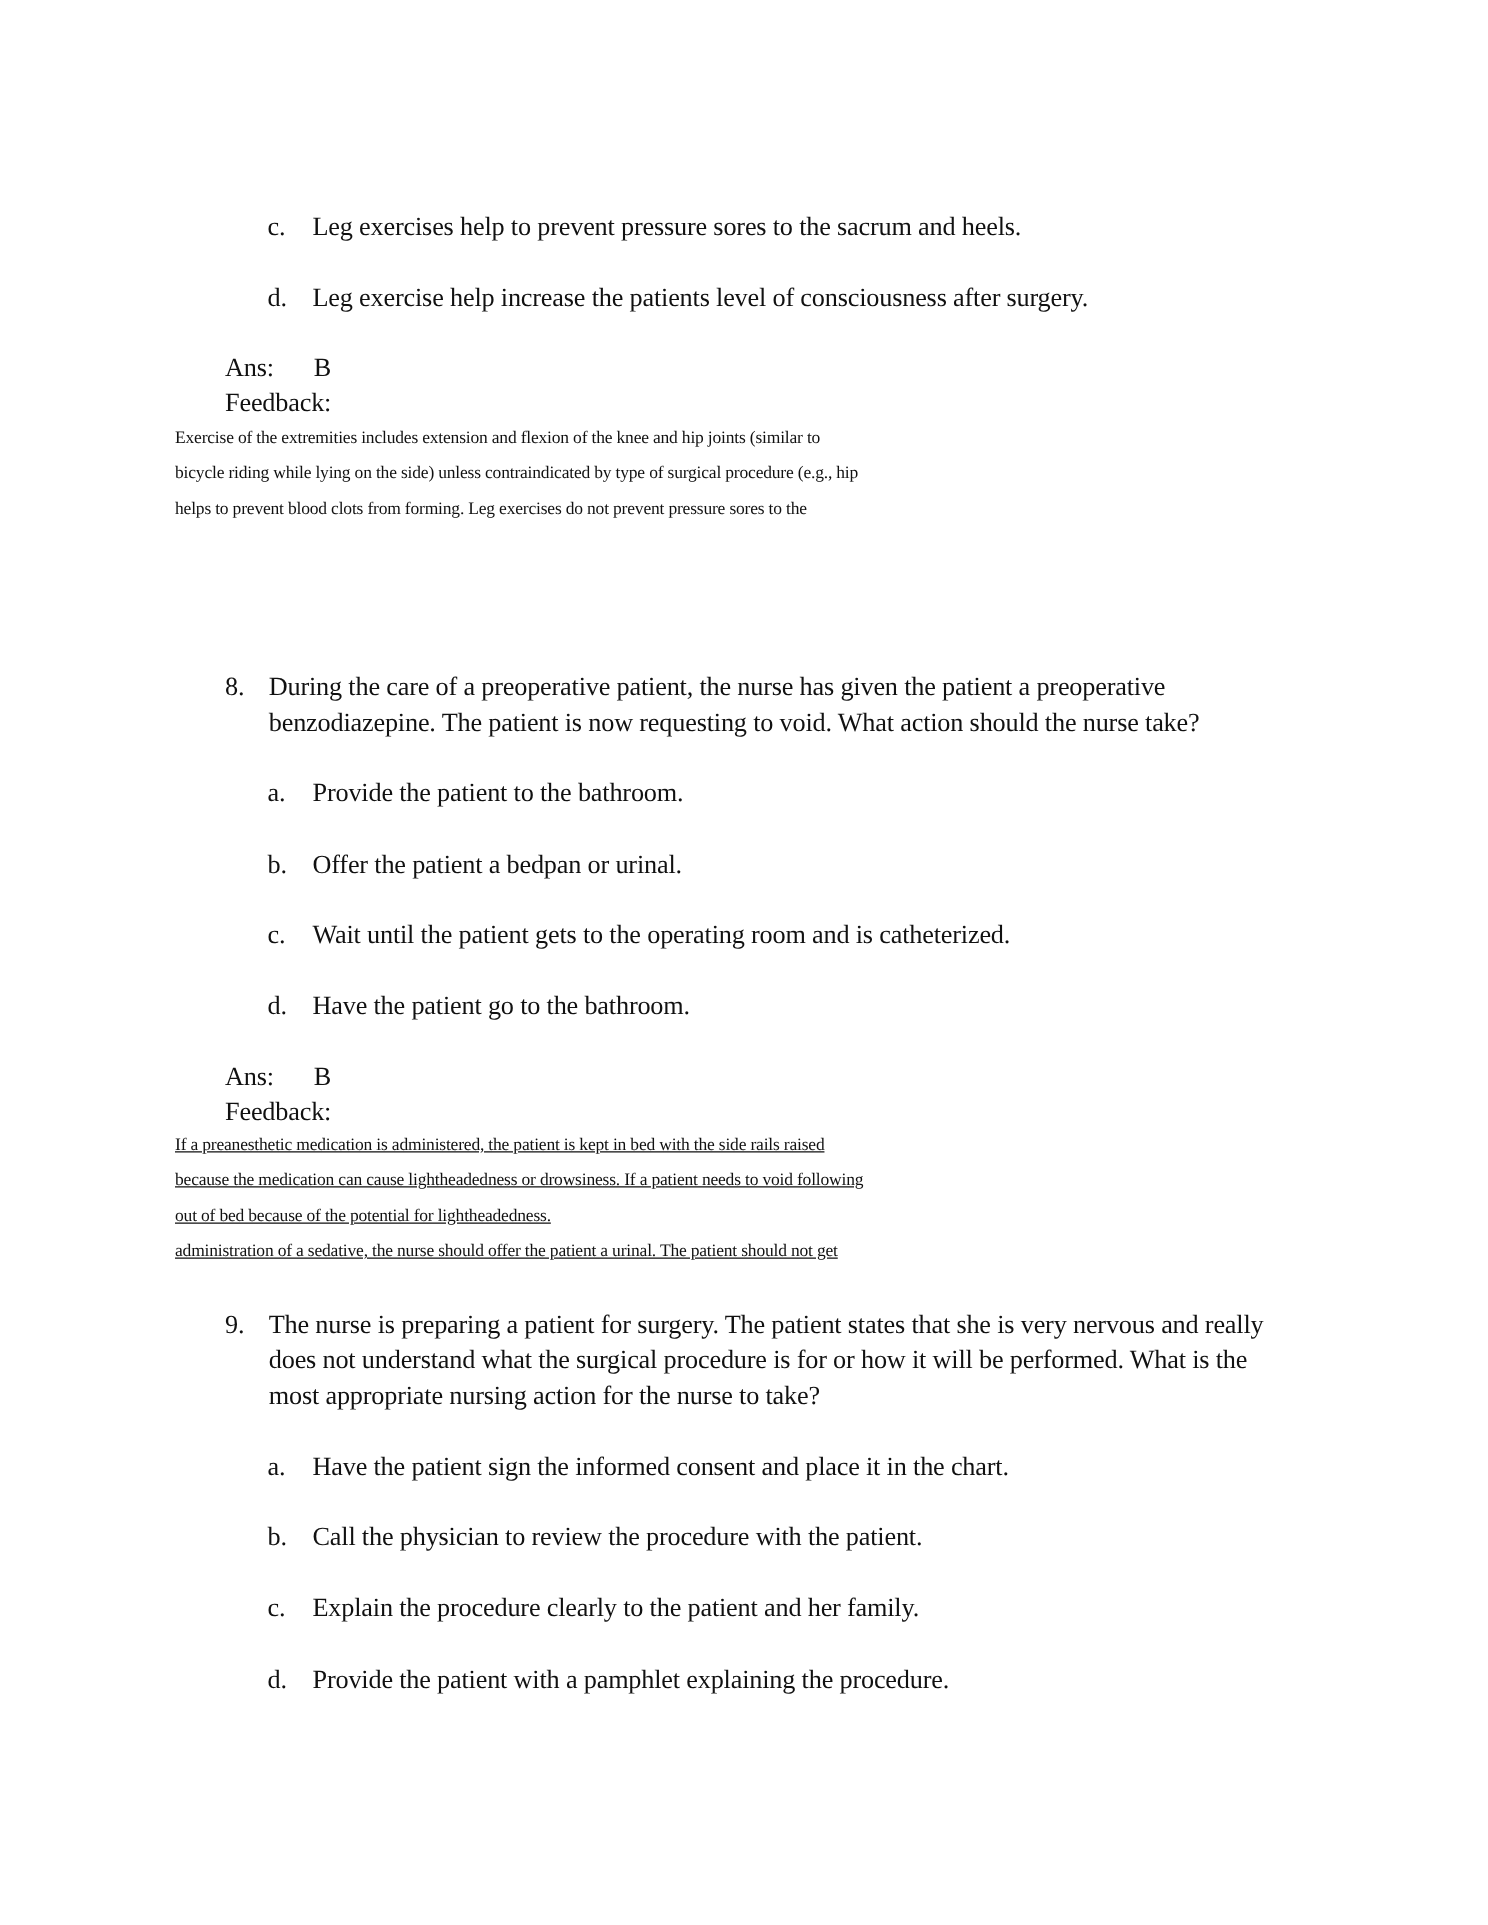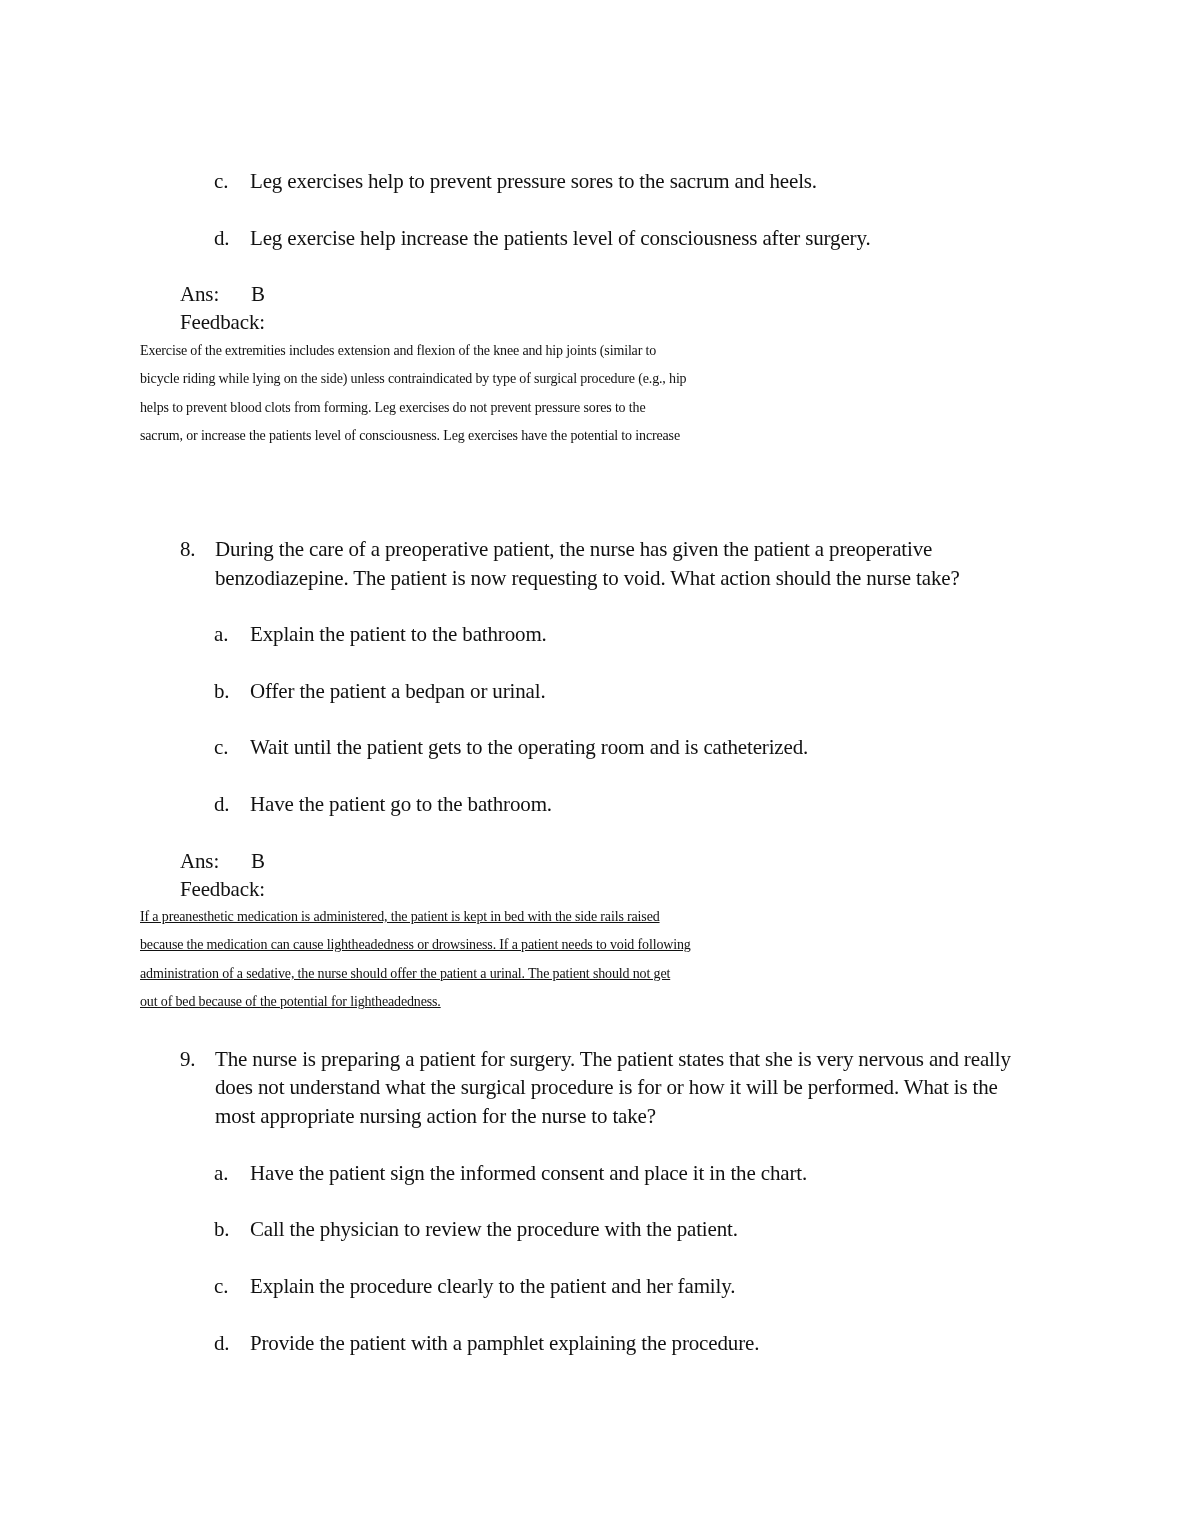--- a/index.html
+++ b/index.html
@@ -32,35 +32,34 @@
   <div class="line" style="top:280px;">
     <span class="ans-label">Ans:</span>
     <span class="ans-val">B</span>
   </div>
   <div class="line" style="top:308px; left:140px;">Feedback:</div>
 
   <div class="para" style="top:337px;">
     <div>Exercise of the extremities includes extension and flexion of the knee and hip joints (similar to</div>
     <div>bicycle riding while lying on the side) unless contraindicated by type of surgical procedure (e.g., hip</div>
     <div>helps to prevent blood clots from forming. Leg exercises do not prevent pressure sores to the</div>
-    <div>sacrum, or increase the patients level of consciousness. Leg exercises have the potential to increase</div>
   </div>
 
   <div>
     <div class="line" style="top:535px;">
       <span class="q-num">8.</span>
       <span class="q-text">During the care of a preoperative patient, the nurse has given the patient a preoperative</span>
     </div>
     <div class="line" style="top:564px;">
       <span class="q-text">benzodiazepine. The patient is now requesting to void. What action should the nurse take?</span>
     </div>
 
     <div class="line" style="top:620px;">
       <span class="opt-letter">a.</span>
-      <span class="opt-text">Explain the patient to the bathroom.</span>
+      <span class="opt-text">Provide the patient to the bathroom.</span>
     </div>
     <div class="line" style="top:677px;">
       <span class="opt-letter">b.</span>
       <span class="opt-text">Offer the patient a bedpan or urinal.</span>
     </div>
     <div class="line" style="top:733px;">
       <span class="opt-letter">c.</span>
       <span class="opt-text">Wait until the patient gets to the operating room and is catheterized.</span>
     </div>
     <div class="line" style="top:790px;">
@@ -70,22 +69,22 @@
 
     <div class="line" style="top:847px;">
       <span class="ans-label">Ans:</span>
       <span class="ans-val">B</span>
     </div>
     <div class="line" style="top:875px; left:140px;">Feedback:</div>
 
     <div class="para" style="top:903px;text-decoration:underline;">
       <div>If a preanesthetic medication is administered, the patient is kept in bed with the side rails raised</div>
       <div>because the medication can cause lightheadedness or drowsiness. If a patient needs to void following</div>
+      <div>out of bed because of the potential for lightheadedness.</div>
       <div>administration of a sedative, the nurse should offer the patient a urinal. The patient should not get</div>
-      <div>out of bed because of the potential for lightheadedness.</div>
     </div>
   </div>
 
   <div>
     <div class="line" style="top:1045px;">
       <span class="q-num">9.</span>
       <span class="q-text">The nurse is preparing a patient for surgery. The patient states that she is very nervous and really</span>
     </div>
     <div class="line" style="top:1073px;">
       <span class="q-text">does not understand what the surgical procedure is for or how it will be performed. What is the</span>

